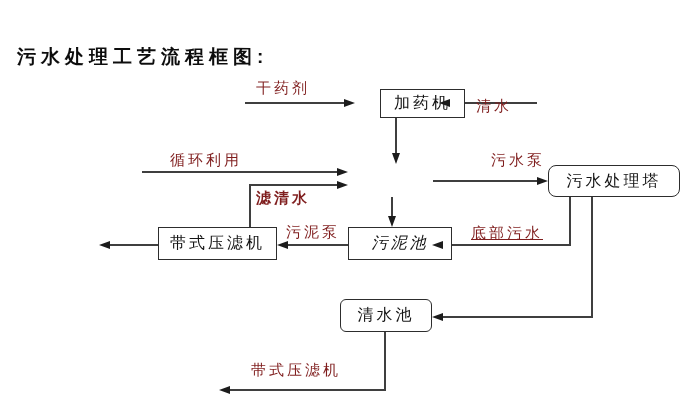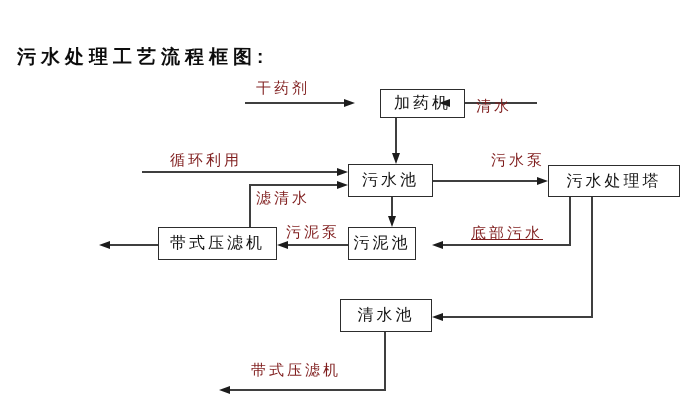--- a/index.html
+++ b/index.html
@@ -71,38 +71,35 @@
   <div class="hline" style="left:443px;top:316px;width:150px;"></div>
   <div class="ah ah-left" style="left:432px;top:313px;"></div>
 
   <div class="vline" style="left:384px;top:332px;height:58px;"></div>
   <div class="hline" style="left:230px;top:389px;width:156px;"></div>
   <div class="ah ah-left" style="left:219px;top:386px;"></div>
 
   <div class="node" style="left:355px;top:89px;width:85px;height:29px;margin-left:25px;">
     <span>加药机</span>
   </div>
-  <div class="node" style="left:348px;top:164px;width:85px;height:33px;">
-    <span>污水池</span>
-  </div>
-  <div class="node" style="left:548px;top:165px;width:132px;height:32px;">
+  <div class="node" style="left:548px;top:165px;width:132px;height:32px;border-radius:8px;">
     <span>污水处理塔</span>
   </div>
-  <div class="node" style="left:348px;top:227px;width:68px;height:33px;">
+  <div class="node" style="left:348px;top:227px;width:104px;height:33px;font-style:italic;">
     <span>污泥池</span>
   </div>
   <div class="node" style="left:158px;top:227px;width:119px;height:33px;">
     <span>带式压滤机</span>
   </div>
-  <div class="node" style="left:340px;top:299px;width:92px;height:33px;">
+  <div class="node" style="left:340px;top:299px;width:92px;height:33px;border-radius:6px;">
     <span>清水池</span>
   </div>
 
   <div class="lbl" style="left:256px;top:79px;">干药剂</div>
   <div class="lbl" style="left:476px;top:97px;">清水</div>
   <div class="lbl" style="left:170px;top:151px;">循环利用</div>
-  <div class="lbl" style="left:256px;top:189px;">滤清水</div>
+  <div class="lbl" style="left:256px;top:189px;font-weight:bold;">滤清水</div>
   <div class="lbl" style="left:451px;top:151px;margin-left:40px;">污水泵</div>
   <div class="lbl" style="left:471px;top:224px;text-decoration:underline;">底部污水</div>
   <div class="lbl" style="left:286px;top:223px;">污泥泵</div>
   <div class="lbl" style="left:251px;top:361px;">带式压滤机</div>
 
 </div>
 
 </body></html>

